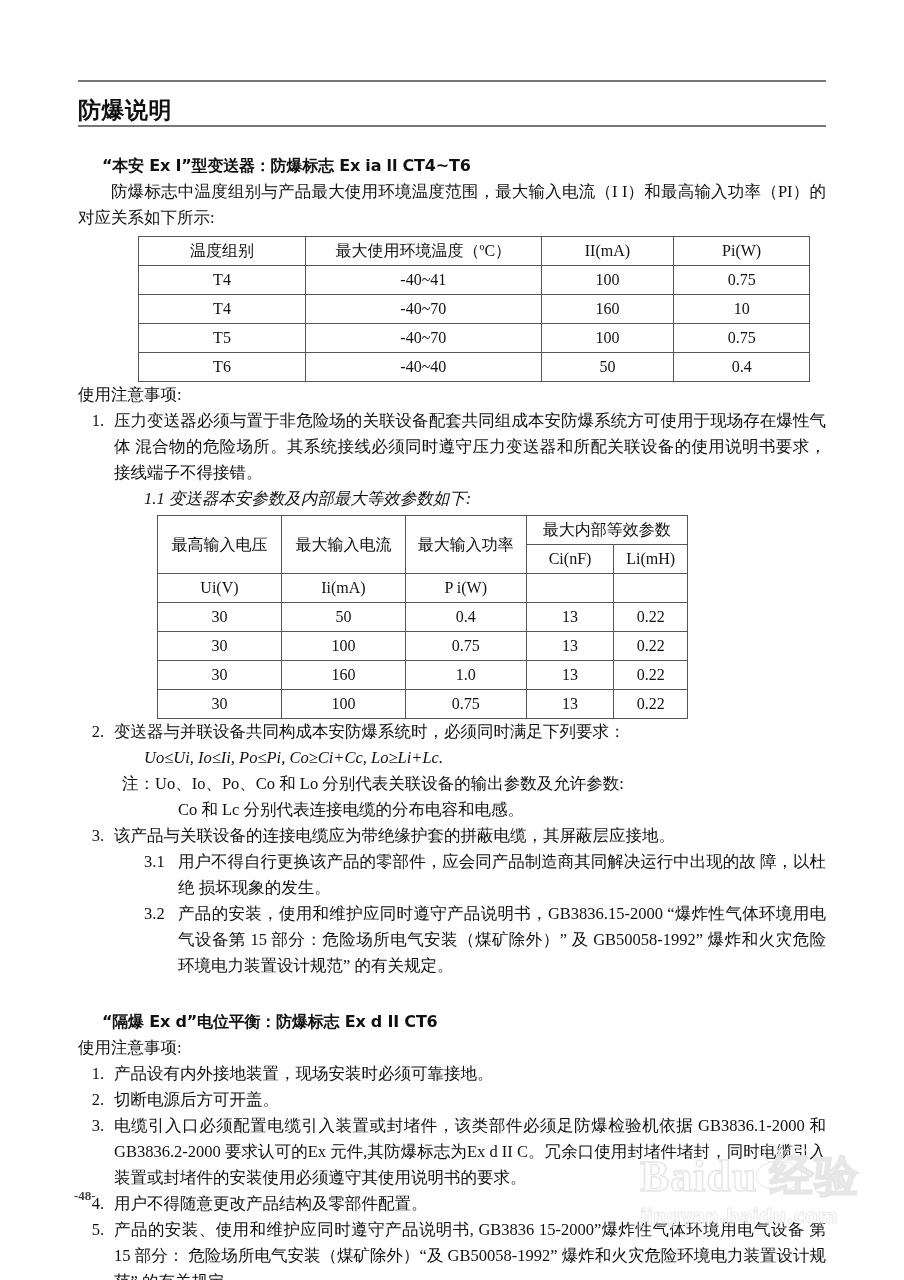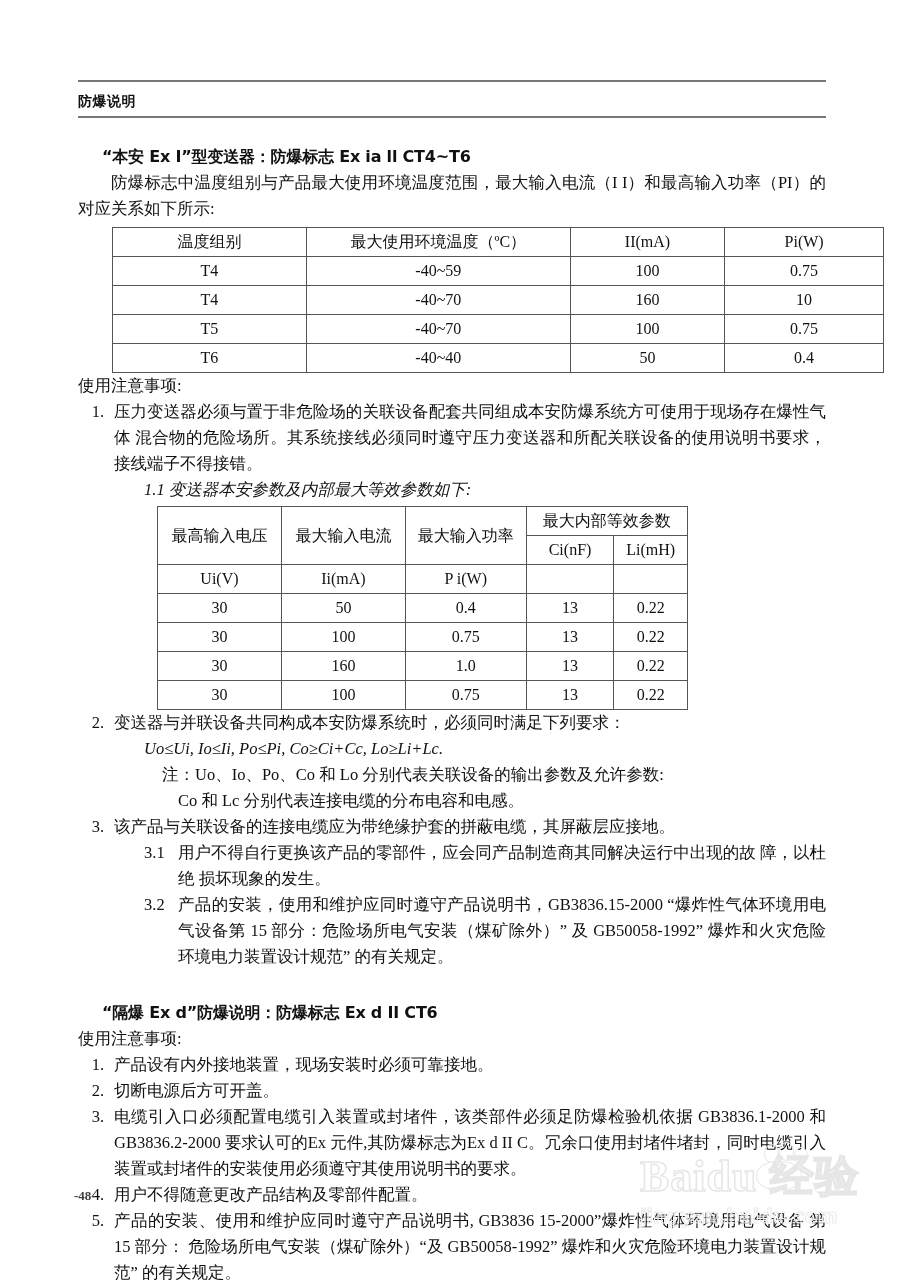--- a/index.html
+++ b/index.html
@@ -36,25 +36,25 @@
     height: 0;
     border-top: 2px solid #777777;
     margin: 0 0 2px 0;
   }
   .rule-under {
     height: 0;
     border-top: 2px solid #777777;
     margin: 1px 0 6px 0;
   }
   .doc-title {
-    font-size: 14px;
+    font-size: 23px;
     font-weight: 700;
     letter-spacing: 0.5px;
     line-height: 25px;
-    margin: 7px 0 2px 0;
+    margin: 16px 0 2px 0;
     font-family: "DejaVu Sans", "Liberation Sans", sans-serif;
   }
 
   
   .para {
     font-size: 16.5px;
     line-height: 26px;
     text-align: justify;
     margin: 0;
   }
@@ -85,21 +85,21 @@
   table td, table th {
     border: 1px solid #555555;
     text-align: center;
     font-weight: normal;
     padding: 2px 4px;
     line-height: 24px;
     white-space: nowrap;
   }
 
   .table1-wrap { margin: 5px 0 0 34px; }
-  table.t1 { width: 772px; }
+  table.t1 { width: 672px; margin-left: 26px; }
   table.t1 td:nth-child(1) { width: 168px; }
   table.t1 td:nth-child(2) { width: 232px; }
   table.t1 td:nth-child(3) { width: 132px; }
   table.t1 td:nth-child(4) { width: 136px; }
   table.t1 tr td { height: 24px; }
 
   .table2-wrap { margin: 3px 0 0 79px; }
   table.t2 { width: 531px; }
   table.t2 .c1 { width: 121px; }
   table.t2 .c2 { width: 121px; }
@@ -144,21 +144,21 @@
 
   .formula-line {
     font-size: 16.5px;
     line-height: 26px;
     margin-left: 66px;
     font-style: italic;
   }
   .note-line {
     font-size: 16.5px;
     line-height: 26px;
-    margin-left: 84px;
+    margin-left: 44px;
   }
   .note-line2 {
     font-size: 16.5px;
     line-height: 26px;
     margin-left: 100px;
   }
 
   .list-tight .oitem { margin-top: 0px; }
 
   
@@ -242,21 +242,21 @@
       <table class="t1">
         <tbody>
           <tr>
             <td>温度组别</td>
             <td>最大使用环境温度（ºC）</td>
             <td>II(mA)</td>
             <td>Pi(W)</td>
           </tr>
           <tr>
             <td>T4</td>
-            <td>-40~59</td>
+            <td>-40~41</td>
             <td>100</td>
             <td>0.75</td>
           </tr>
           <tr>
             <td>T4</td>
             <td>-40~70</td>
             <td>160</td>
             <td>10</td>
           </tr>
           <tr>
@@ -360,21 +360,21 @@
       <span class="snum">3.1</span>
       <span class="stxt">用户不得自行更换该产品的零部件，应会同产品制造商其同解决运行中出现的故 障，以杜绝 损坏现象的发生。</span>
     </div>
     <div class="sub-item">
       <span class="snum">3.2</span>
       <span class="stxt">产品的安装，使用和维护应同时遵守产品说明书，GB3836.15-2000 “爆炸性气体环境用电气设备第 15 部分：危险场所电气安装（煤矿除外）” 及 GB50058-1992” 爆炸和火灾危险环境电力装置设计规范” 的有关规定。</span>
     </div>
 
     <div class="spacer-lg"></div>
 
-    <div class="sub-head">“隔爆 Ex d”防爆说明：防爆标志  Ex d II CT6</div>
+    <div class="sub-head">“隔爆 Ex d”电位平衡：防爆标志  Ex d II CT6</div>
 
     <div class="lead">使用注意事项:</div>
 
     <div class="olist list-tight">
       <div class="oitem">
         <span class="num">1.</span>
         <span class="txt">产品设有内外接地装置，现场安装时必须可靠接地。</span>
       </div>
       <div class="oitem">
         <span class="num">2.</span>

